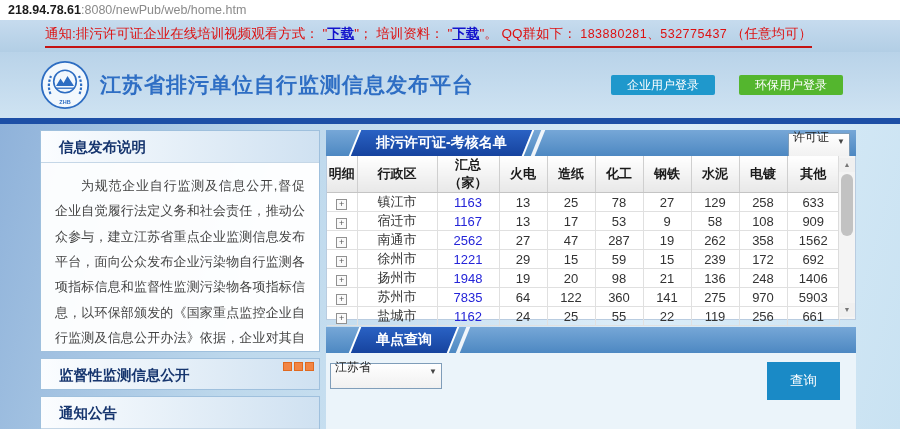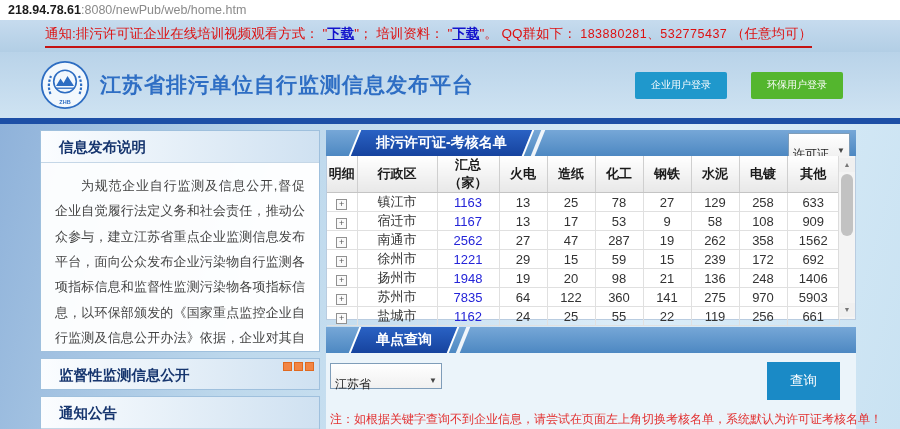--- a/index.html
+++ b/index.html
@@ -19,21 +19,21 @@
   .notice-bar{height:32px;background:linear-gradient(to bottom,#c6dbee,#b2cee5);display:flex;align-items:flex-start;padding:5px 0 0 45px;}
   .notice-inner{font-size:13.5px;color:var(--notice-red);border-bottom:2px solid #c41313;padding-bottom:3px;white-space:nowrap;}
   .notice-inner a{color:#1414cc;text-decoration:underline;font-weight:bold;cursor:pointer;}
   .qq-nums{font-size:12.5px;letter-spacing:.5px;}
 
   
   .site-header{height:66px;background:linear-gradient(to bottom,#b9d3e9,#cfe3f2);display:flex;align-items:center;padding:0 57px 0 40px;}
   .logo{width:50px;height:50px;flex:0 0 auto;}
   .site-title{font-size:21px;font-weight:bold;color:var(--title-blue);margin-left:10px;letter-spacing:1px;white-space:nowrap;}
   .hdr-spacer{flex:1;}
-  .login-btn{height:27px;padding:0 16px;border:none;border-radius:2px;color:#fff;font-size:10px;cursor:pointer;margin-left:16px;font-family:inherit;}
+  .login-btn{height:20px;padding:0 16px;border:none;border-radius:2px;color:#fff;font-size:12px;cursor:pointer;margin-left:16px;font-family:inherit;}
   .btn-enterprise{background:var(--accent-blue);}
   .btn-env{background:var(--accent-green);margin-left:24px;}
 
   .divider{height:6px;background:var(--divider-blue);}
 
   
   .page-body{position:relative;height:305px;overflow:hidden;
     background:linear-gradient(105deg,#8fb2da 0%,#bdd8ec 30%,#dcedf8 70%,#c9e2f2 100%);}
 
   
@@ -51,21 +51,21 @@
   
   .main-col{position:absolute;left:326px;top:6px;width:530px;}
 
   .panel-bar{height:26px;background:linear-gradient(to bottom,#76a7d7,#4d88c2);display:flex;align-items:stretch;position:relative;}
   .bar-tab{margin-left:28px;background:linear-gradient(to bottom,#2a62c4,#16439e);transform:skewX(-22deg);
     border-left:2px solid #fff;border-right:2px solid #fff;display:flex;align-items:center;padding:0 20px;}
   .bar-tab span{transform:skewX(22deg);color:#fff;font-weight:bold;font-size:14px;white-space:nowrap;}
   .bar-stripe{width:4px;background:rgba(255,255,255,.9);transform:skewX(-22deg);margin-left:7px;}
 
   .selectbox{background:linear-gradient(to bottom,#fff,#f0f0f0);border:1px solid #7f9db9;height:20px;
-    display:flex;align-items:flex-start;justify-content:space-between;padding:12px 4px;font-size:12px;color:#222;cursor:pointer;}
+    display:flex;align-items:flex-end;justify-content:space-between;padding:12px 4px;font-size:12px;color:#222;cursor:pointer;}
   .sel-arrow{font-size:8px;color:#444;margin-left:6px;}
   .bar-select{position:absolute;right:6px;top:3px;width:62px;}
 
   
   .table-wrap{position:relative;background:#fff;border:1px solid #b9cce0;border-top:none;height:164px;}
   table.assess{border-collapse:collapse;table-layout:fixed;width:513px;font-size:13px;}
   table.assess th{height:21px;background:linear-gradient(to bottom,#ffffff,#e8e8e8);
     border-right:1px solid #cfcfcf;border-bottom:1px solid #c4c4c4;font-weight:600;color:#1a1a1a;text-align:center;}
   table.assess td{height:19px;border-right:1px solid #e0e0e0;border-bottom:1px solid #e0e0e0;text-align:center;color:#333;}
   .c-exp{width:30px;} .c-regionw{width:80px;} .c-totalw{width:62px;} .c-numw{width:48px;}
@@ -283,18 +283,17 @@
             <span>单点查询</span>
           </div>
         <div class="bar-stripe"></div>
       </div>
       <div class="query-body">
         <div class="selectbox region-select">
           <span>江苏省</span>
           <span class="sel-arrow">▼</span>
         </div>
         <button class="search-btn">查询</button>
-        <div class="query-note">注：如根据关键字查询不到企业信息，请尝试在页面左上角切换考核名单，系统默认为许可证考核名单！</div>
       </div>
     </div>
 
   </div>
 </div>
 
 </body></html>

